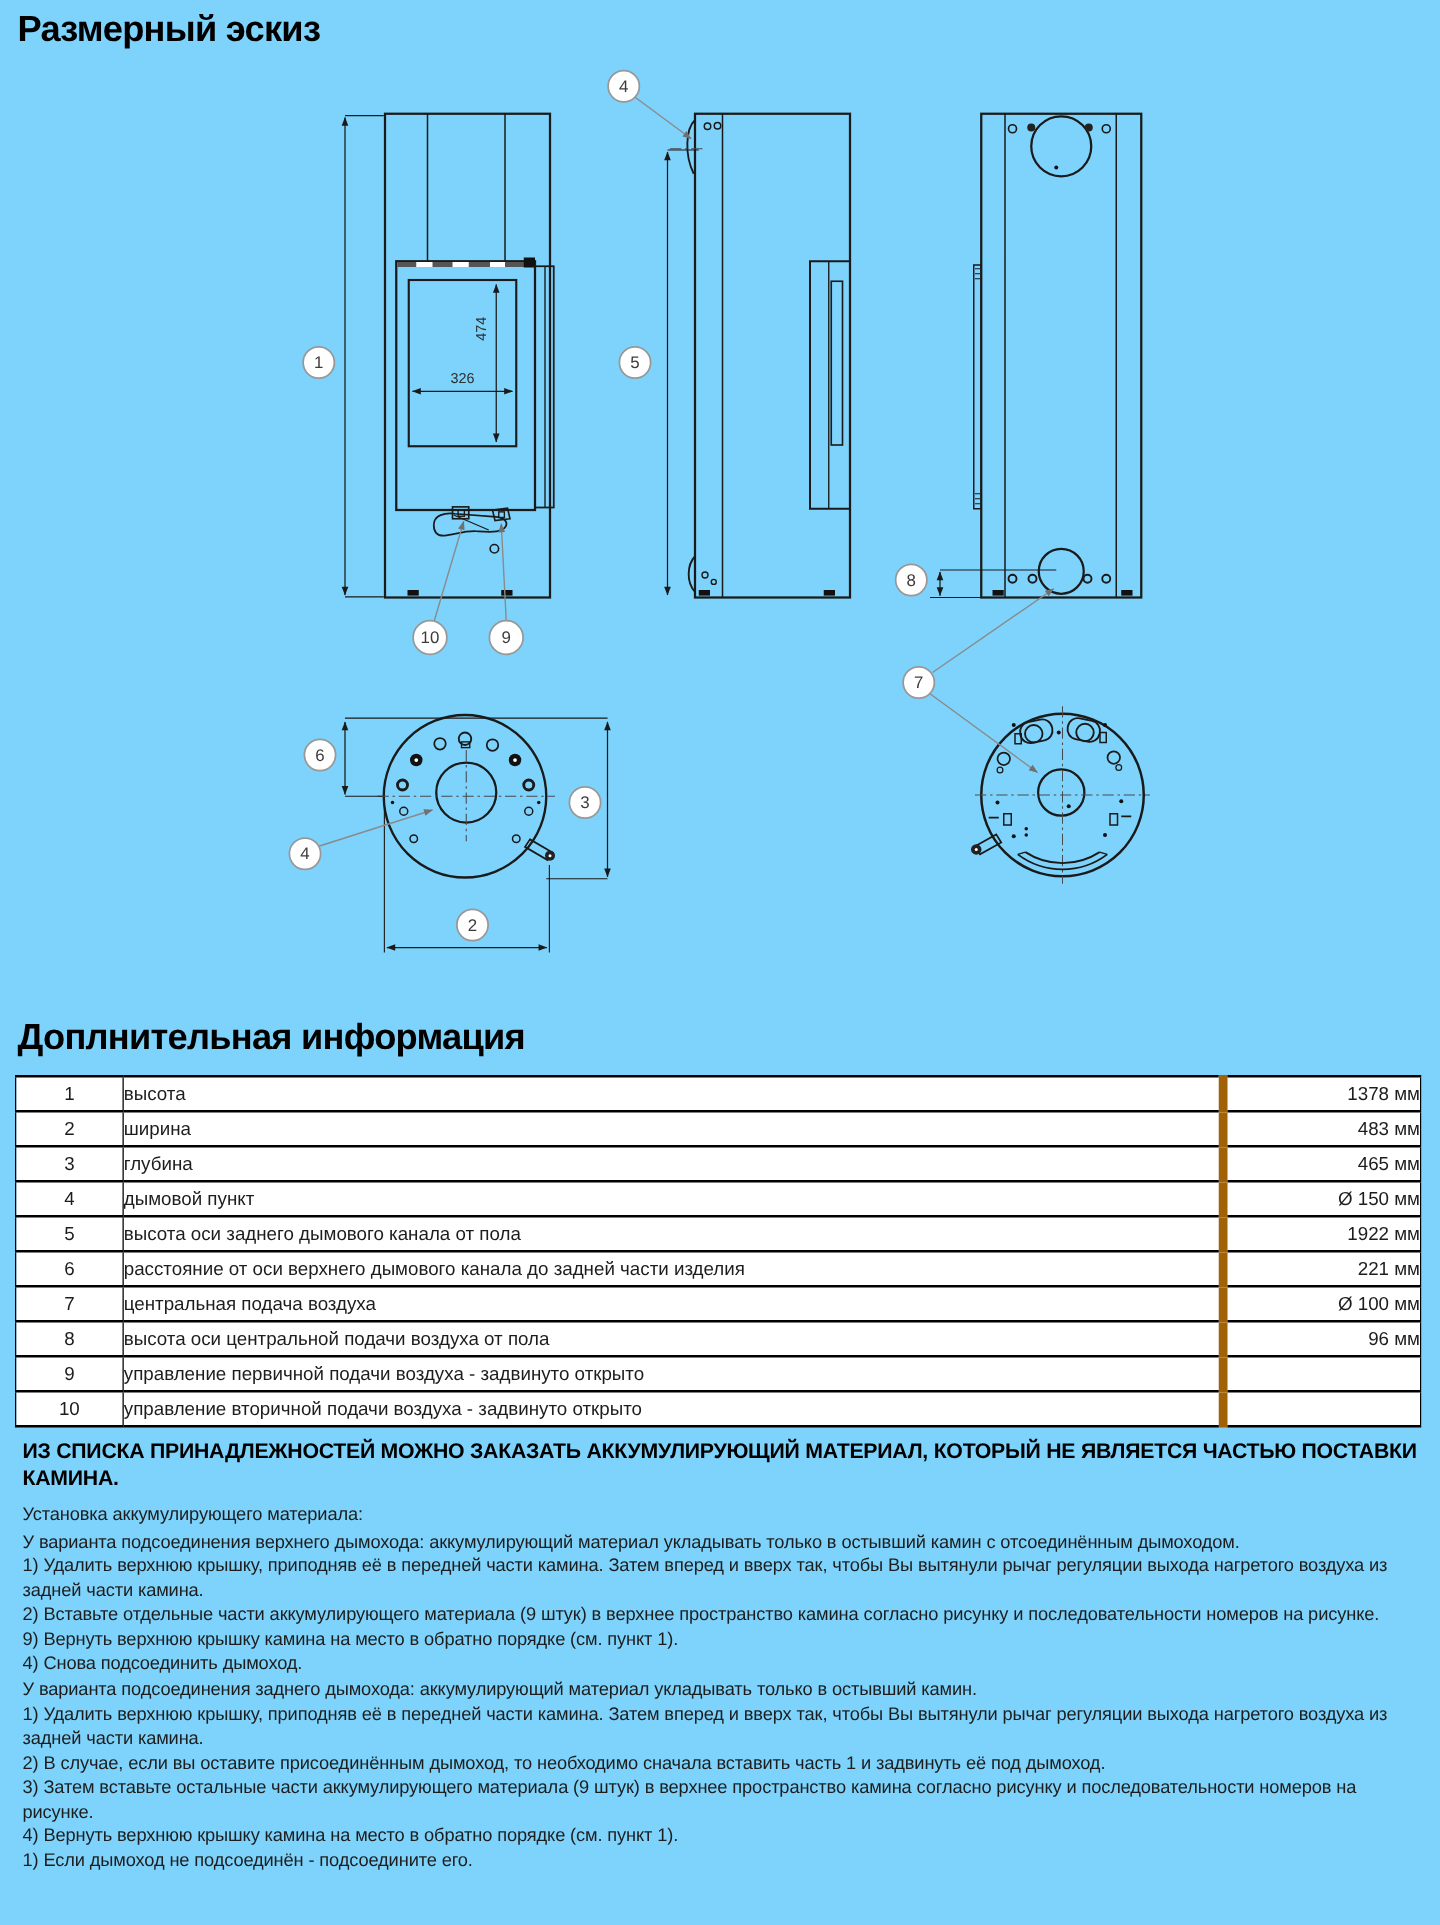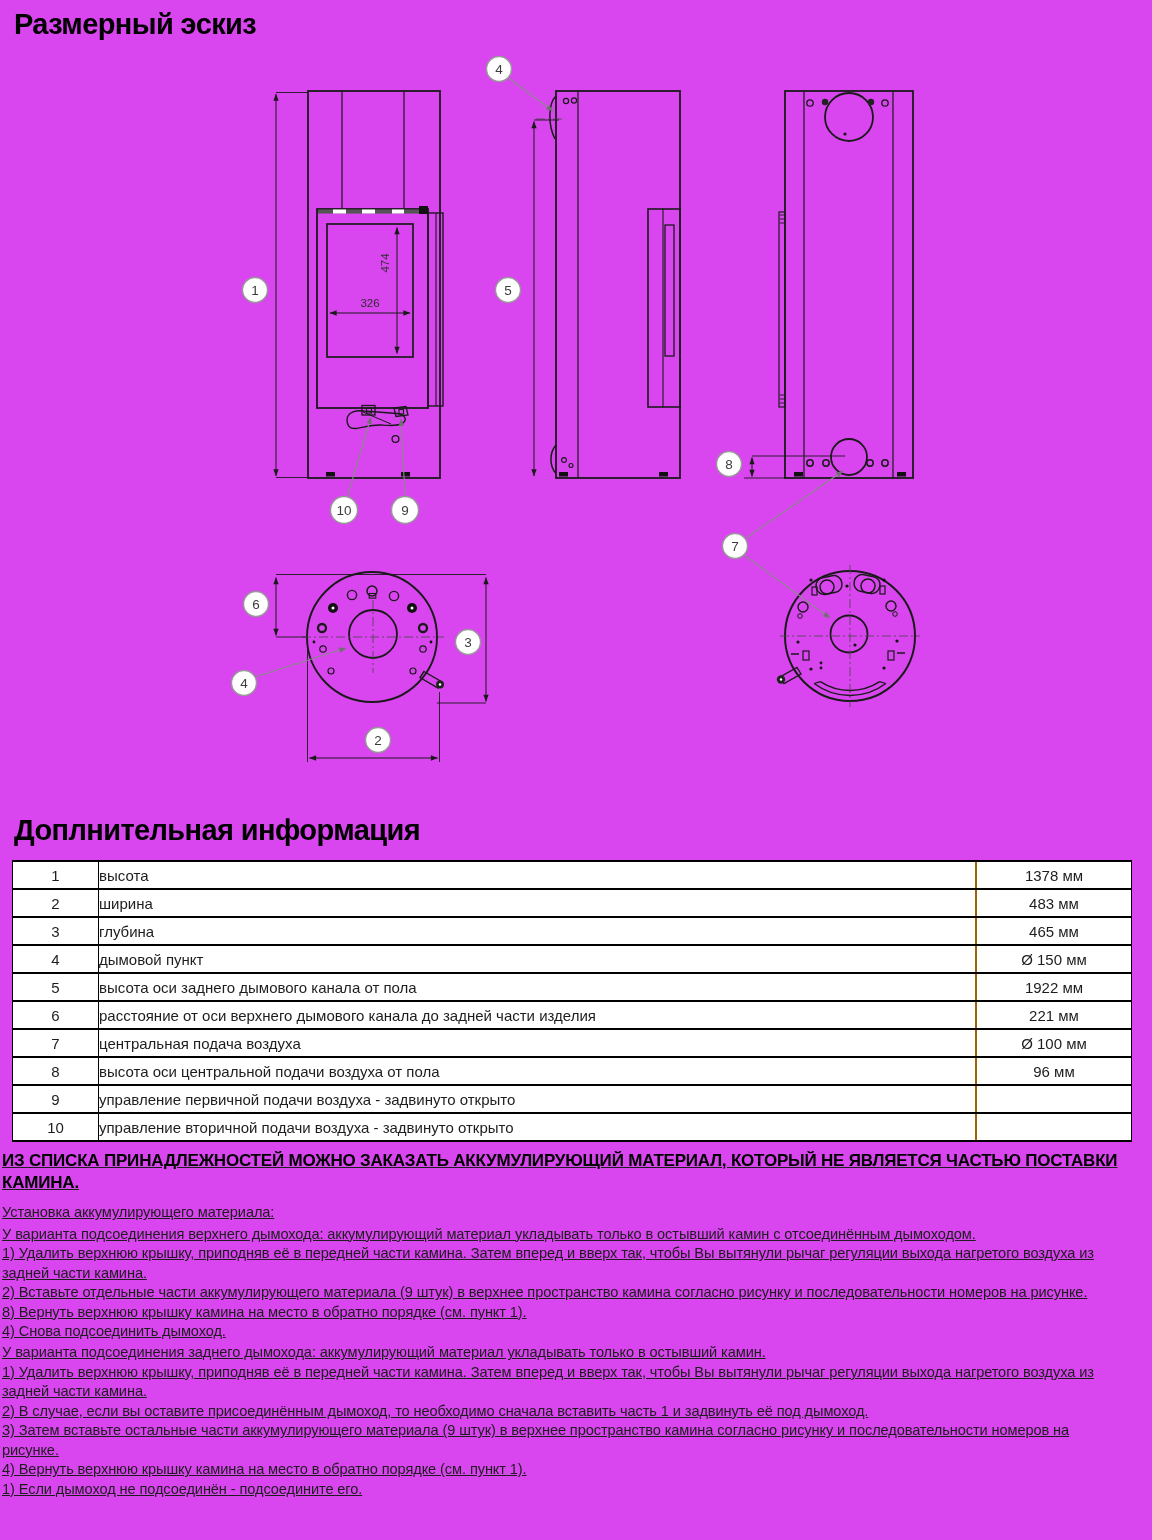--- a/index.html
+++ b/index.html
@@ -1,18 +1,18 @@
 <!DOCTYPE html>
 <html><head>
 <meta charset="utf-8">
 <style>
   html,body { margin:0; padding:0; background:#fff; }
   .page {
     position:relative; width:1152px; height:1540px; overflow:hidden;
-    font-family:"Liberation Sans", sans-serif; color:#1d1d1d; background:#d946ef;
+    font-family:"Liberation Sans", sans-serif; color:#1d1d1d; background:#7dd3fc;
   }
   .h1 {
     position:absolute; left:14px; top:8px; font-size:29px; font-weight:bold;
     letter-spacing:-0.6px; color:#000; margin:0;
   }
   .h2 {
     position:absolute; left:14px; top:814px; font-size:29px; font-weight:bold;
     letter-spacing:-0.6px; color:#000; margin:0;text-align:right;
   }
   svg.drawing { position:absolute; left:0; top:55px; }
@@ -26,23 +26,23 @@
   .btxt { font-size:13.5px; fill:#3c3c3c; text-anchor:middle; font-family:"Liberation Sans",sans-serif; }
   .dtxt { font-size:11.5px; fill:#2e2e2e; text-anchor:middle; font-family:"Liberation Sans",sans-serif; }
 
   table.info {
     position:absolute; left:12px; top:860px; border-collapse:collapse; table-layout:fixed;
     font-size:15px; color:#1d1d1d;
   }
   table.info td { border-top:2px solid #000; border-bottom:2px solid #000; height:26px; padding:0; background:#fff; }
   td.num  { width:85px; text-align:center; border-left:1.5px solid #000; border-right:1.5px solid #000; }
   td.desc { width:876px; text-align:left; padding-left:8px; }
-  td.val  { width:154px; text-align:center; padding-right:8px; border-left:2px solid #a16207; border-right:1.5px solid #000; }
-
-  .text-block { position:absolute; left:2px; top:1150px; width:1124px;text-decoration:underline; }
+  td.val  { width:154px; text-align:right; padding-right:8px; border-left:7px solid #a16207; border-right:1.5px solid #000; }
+
+  .text-block { position:absolute; left:18px; top:1150px; width:1124px; }
   .note { font-weight:bold; font-size:17px; line-height:1.3; letter-spacing:-0.2px; color:#000; margin:0 0 9px 0; }
   .bp   { font-size:14.6px; line-height:1.335; letter-spacing:-0.1px; margin:0; }
   .gap  { margin-top:2px; }
 </style>
 </head>
 <body>
 
 <div class="page">
 
   <h1 class="h1">Размерный эскиз</h1>
@@ -306,21 +306,21 @@
       </tr>
     </tbody>
   </table>
 
   <div class="text-block">
     <p class="note">ИЗ СПИСКА ПРИНАДЛЕЖНОСТЕЙ МОЖНО ЗАКАЗАТЬ АККУМУЛИРУЮЩИЙ МАТЕРИАЛ, КОТОРЫЙ НЕ ЯВЛЯЕТСЯ ЧАСТЬЮ ПОСТАВКИ КАМИНА.</p>
     <p class="bp">Установка аккумулирующего материала:</p>
     <p class="bp gap">У варианта подсоединения верхнего дымохода: аккумулирующий материал укладывать только в остывший камин с отсоединённым дымоходом.</p>
     <p class="bp">1) Удалить верхнюю крышку, приподняв её в передней части камина. Затем вперед и вверх так, чтобы Вы вытянули рычаг регуляции выхода нагретого воздуха из задней части камина.</p>
     <p class="bp">2) Вставьте отдельные части аккумулирующего материала (9 штук) в верхнее пространство камина согласно рисунку и последовательности номеров на рисунке.</p>
-    <p class="bp">8) Вернуть верхнюю крышку камина на место в обратно порядке (см. пункт 1).</p>
+    <p class="bp">9) Вернуть верхнюю крышку камина на место в обратно порядке (см. пункт 1).</p>
     <p class="bp">4) Снова подсоединить дымоход.</p>
     <p class="bp gap">У варианта подсоединения заднего дымохода: аккумулирующий материал укладывать только в остывший камин.</p>
     <p class="bp">1) Удалить верхнюю крышку, приподняв её в передней части камина. Затем вперед и вверх так, чтобы Вы вытянули рычаг регуляции выхода нагретого воздуха из задней части камина.</p>
     <p class="bp">2) В случае, если вы оставите присоединённым дымоход, то необходимо сначала вставить часть 1 и задвинуть её под дымоход.</p>
     <p class="bp">3) Затем вставьте остальные части аккумулирующего материала (9 штук) в верхнее пространство камина согласно рисунку и последовательности номеров на рисунке.</p>
     <p class="bp">4) Вернуть верхнюю крышку камина на место в обратно порядке (см. пункт 1).</p>
     <p class="bp">1) Если дымоход не подсоединён - подсоедините его.</p>
   </div>
 
 </div>

